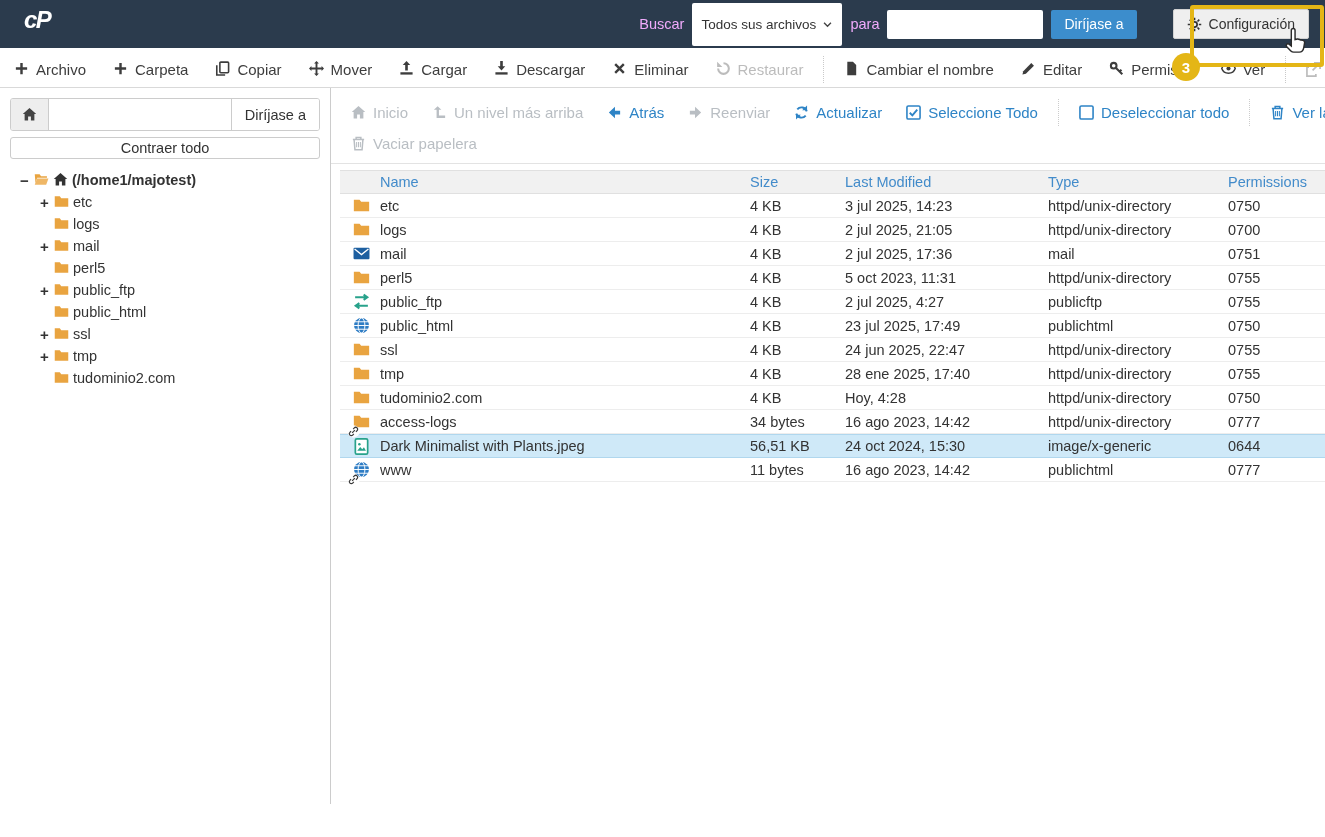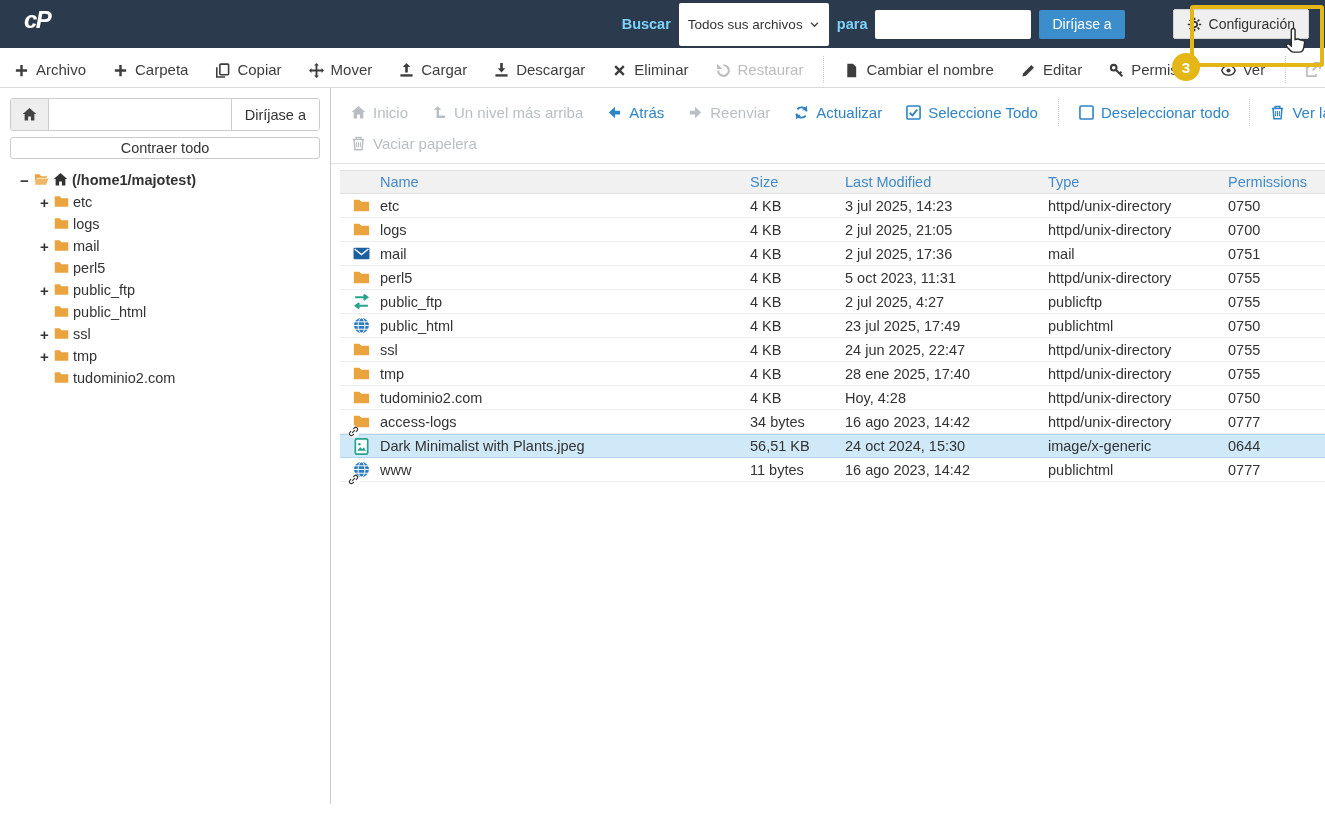--- a/index.html
+++ b/index.html
@@ -13,32 +13,32 @@
     width:1325px;height:837px;position:relative;overflow:hidden;background:#fff;
     font-family:"Liberation Sans","DejaVu Sans",sans-serif;color:#333;
   }
   .ic{width:15px;height:15px;fill:currentColor;flex:none;display:block}
   .ic-sm{width:11px;height:11px}
   
   .header{height:48px;background:var(--c-header);display:flex;align-items:center;padding:0 10px}
   .logo{color:#fff;font-weight:700;font-style:italic;font-size:24px;letter-spacing:-1.5px;margin:0 10px 8px 14px}
   .app-title{color:#fff;font-size:19px;font-weight:400}
   .header-right{margin-left:auto;display:flex;align-items:center;gap:8px}
-  .hlabel{color:#7dd3fc;font-size:14.5px;font-weight:700}
+  .hlabel{color:#f0abfc;font-size:14.5px;font-weight:400}
   .hselect{width:150px;height:43px;background:#fff;border-radius:2px;display:flex;align-items:center;
     justify-content:space-between;padding:0 9px;font-size:13.5px;color:#333;cursor:pointer}
   .hinput{width:156px;height:29px;border:none;border-radius:2px;background:#fff;outline:none;padding:0 8px;font-size:14px}
   .btn-blue{height:29px;background:var(--c-btnblue);color:#fff;border:none;border-radius:2px;
     font-size:14px;padding:0 13px;cursor:pointer;font-family:inherit}
   .btn-settings{height:30px;background:#efefef;color:#333;border:1px solid #d2d2d2;border-radius:2px;
-    font-size:14px;padding:0 13px;display:flex;align-items:center;gap:7px;margin-left:40px;margin-right:6px;cursor:pointer;font-family:inherit}
+    font-size:14px;padding:0 13px;display:flex;align-items:center;gap:7px;margin-left:28px;margin-right:6px;cursor:pointer;font-family:inherit}
   
   .toolbar{background:#fff;border-bottom:1px solid #d9d9d9;padding:5px 0 1px 14px}
   .tb-row{display:flex;align-items:center;height:33px;gap:27px}
-  .tb-item{display:inline-flex;align-items:flex-end;gap:7px;font-size:15px;color:#3d3d3d;cursor:pointer;white-space:nowrap}
+  .tb-item{display:inline-flex;align-items:flex-start;gap:7px;font-size:15px;color:#3d3d3d;cursor:pointer;white-space:nowrap}
   .tb-item.disabled{color:#bcbcbc;cursor:default}
   .vsep{align-self:stretch;border-left:1px dotted #c9c9c9;margin:3px -7px}
   
   .bodywrap{display:flex;height:716px}
   .sidebar{width:331px;border-right:1px solid #ccc;padding:10px;flex:none}
   .pathgroup{display:flex;height:33px;border:1px solid #ccc;border-radius:3px;overflow:hidden;background:#fff}
   .homebtn{width:38px;background:#eee;border-right:1px solid #ccc;display:flex;align-items:center;justify-content:center;color:#444;cursor:pointer}
   .pathinput{flex:1;border:none;outline:none;font-size:14px;padding:0 8px;min-width:0}
   .gobtn{border-left:1px solid #ccc;background:#fff;padding:0 13px;font-size:14.5px;color:#333;display:flex;align-items:center;cursor:pointer;white-space:nowrap}
   .collapse{margin-top:6px;height:22px;border:1px solid #ccc;border-radius:3px;background:#fff;width:100%;

